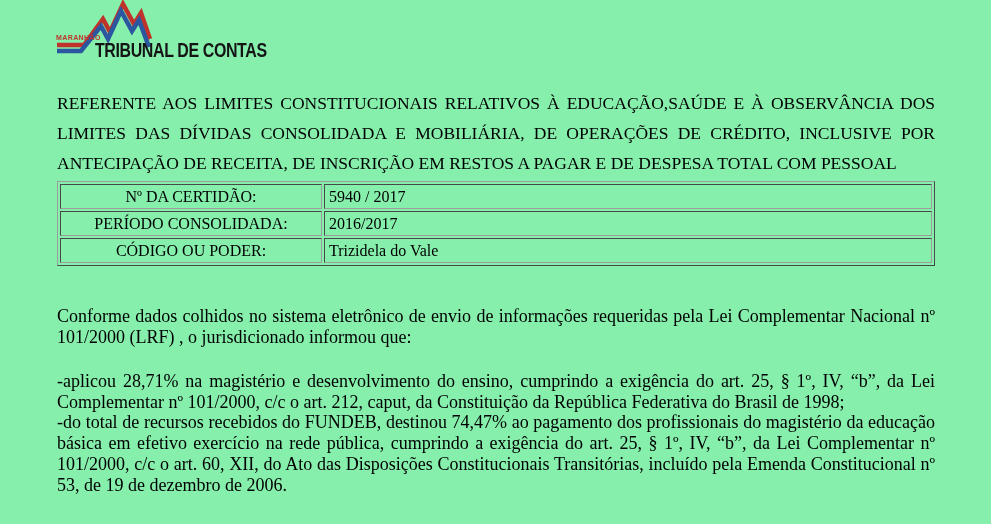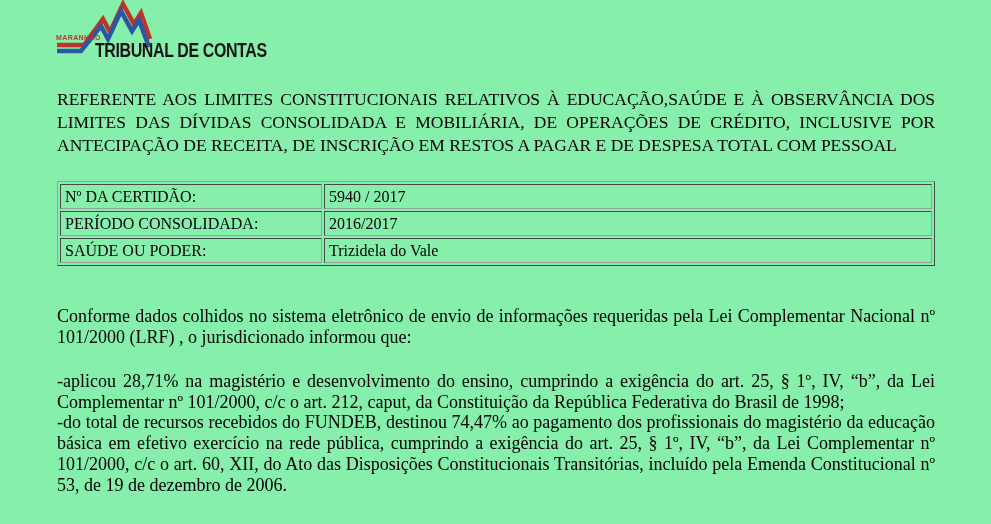--- a/index.html
+++ b/index.html
@@ -55,21 +55,21 @@
     white-space: nowrap;
   }
 
   
   .doc-title {
     position: absolute;
     left: 57px;
     top: 88px;
     width: 878px;
     font-size: 17.5px;
-    line-height: 23px;
+    line-height: 30px;
     text-align: justify;
   }
 
   
   .cert-table {
     position: absolute;
     left: 57px;
     top: 181px;
     width: 878px;
     border: 1px outset #9c9c9c;
@@ -78,21 +78,21 @@
     table-layout: fixed;
   }
   .cert-table td {
     border: 1px inset #9c9c9c;
     font-size: 16px;
     padding: 1px 4px;
     height: 21px;
     overflow: hidden;
     white-space: nowrap;
   }
-  .cert-table td.lbl { width: 252px; }
+  .cert-table td.lbl { width: 252px; text-align: center; }
 
   
   .body-text {
     position: absolute;
     left: 57px;
     width: 878px;
     margin: 0;
     font-size: 18px;
     line-height: 21px;
     text-align: justify;
@@ -122,21 +122,21 @@
     <tbody>
       <tr>
         <td class="lbl">Nº DA CERTIDÃO:</td>
         <td>5940 / 2017</td>
       </tr>
       <tr>
         <td class="lbl">PERÍODO CONSOLIDADA:</td>
         <td>2016/2017</td>
       </tr>
       <tr>
-        <td class="lbl">SAÚDE OU PODER:</td>
+        <td class="lbl">CÓDIGO OU PODER:</td>
         <td>Trizidela do Vale</td>
       </tr>
     </tbody>
   </table>
 
   <p class="body-text p-intro">Conforme dados colhidos no sistema eletrônico de envio de informações requeridas pela Lei Complementar Nacional nº 101/2000 (LRF) , o jurisdicionado informou que:</p>
 
   <p class="body-text p-education"><span>-aplicou </span><span class="bseg">28,71%</span><span> na magistério e desenvolvimento do ensino, </span><span class="bseg">cumprindo</span><span>  a exigência do art. 25, § 1º, IV, “b”,  da Lei Complementar nº 101/2000, c/c o art. 212, caput, da Constituição da República Federativa do Brasil de 1998;</span></p>
 
   <p class="body-text p-fundeb"><span>-do total de recursos recebidos do FUNDEB, destinou </span><span class="bseg">74,47%</span><span> ao pagamento dos profissionais do magistério da educação básica em efetivo exercício na rede pública, </span><span class="bseg">cumprindo</span><span> a exigência do art. 25, § 1º, IV, “b”,  da Lei Complementar nº 101/2000, c/c o art. 60, XII, do Ato das Disposições Constitucionais Transitórias, incluído pela Emenda Constitucional nº 53, de 19 de dezembro de 2006.</span></p>

